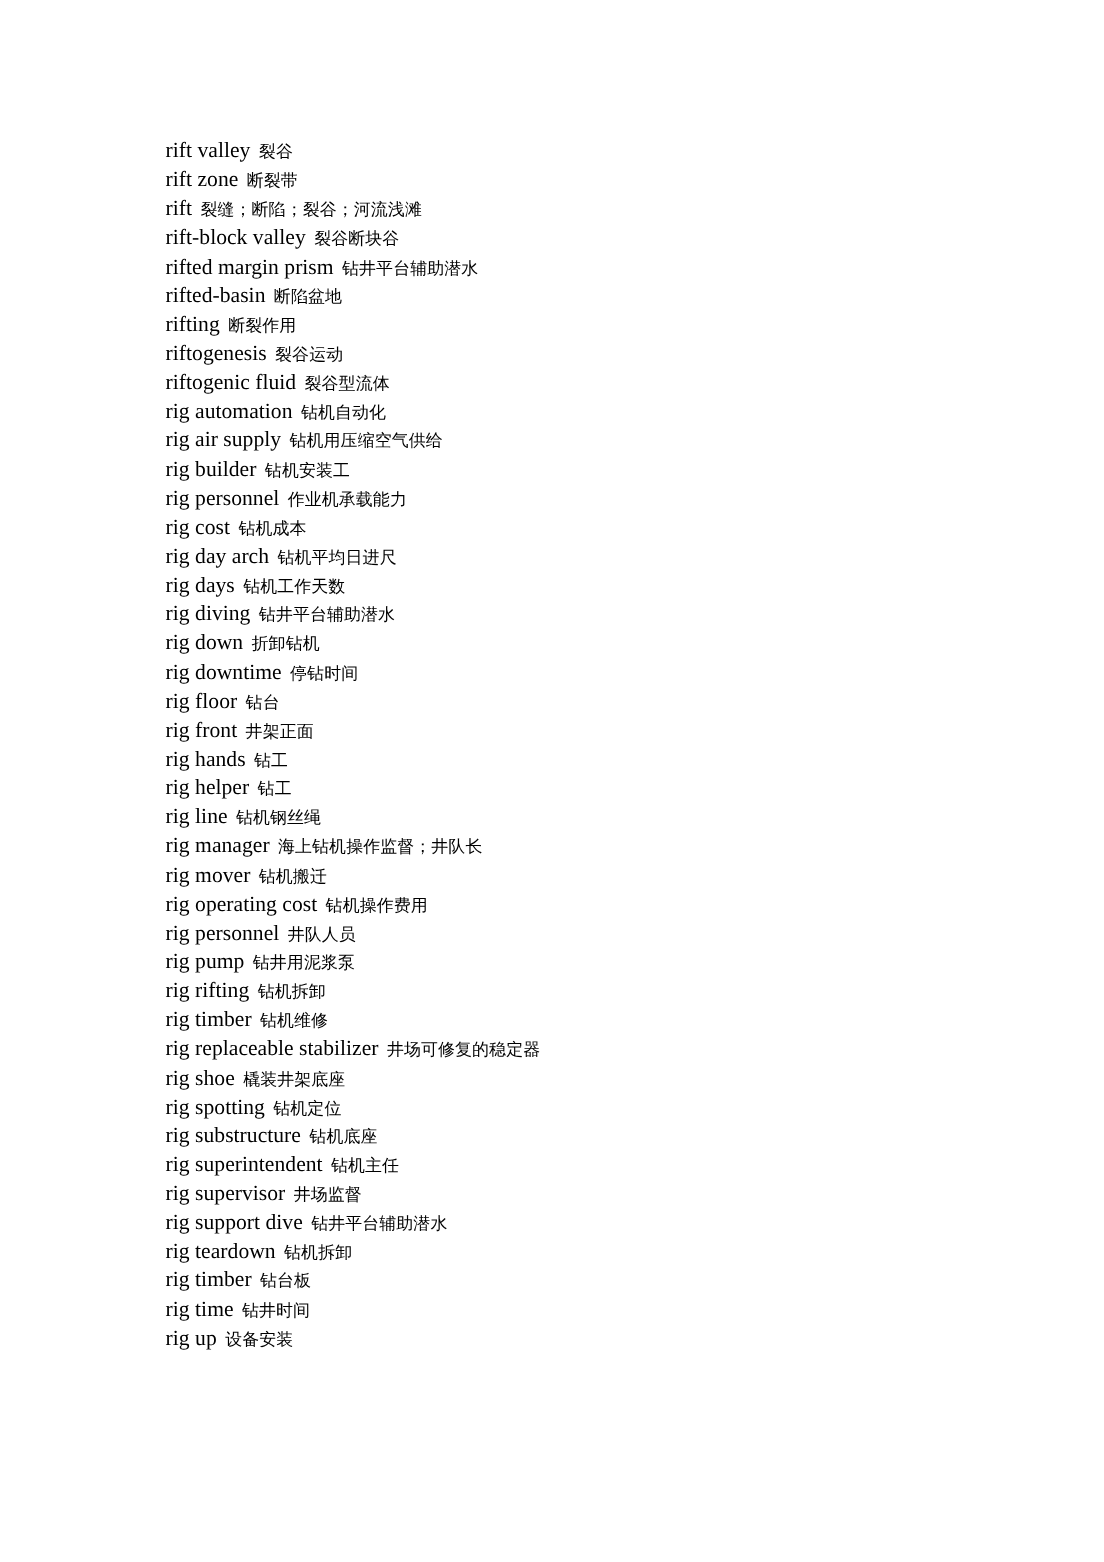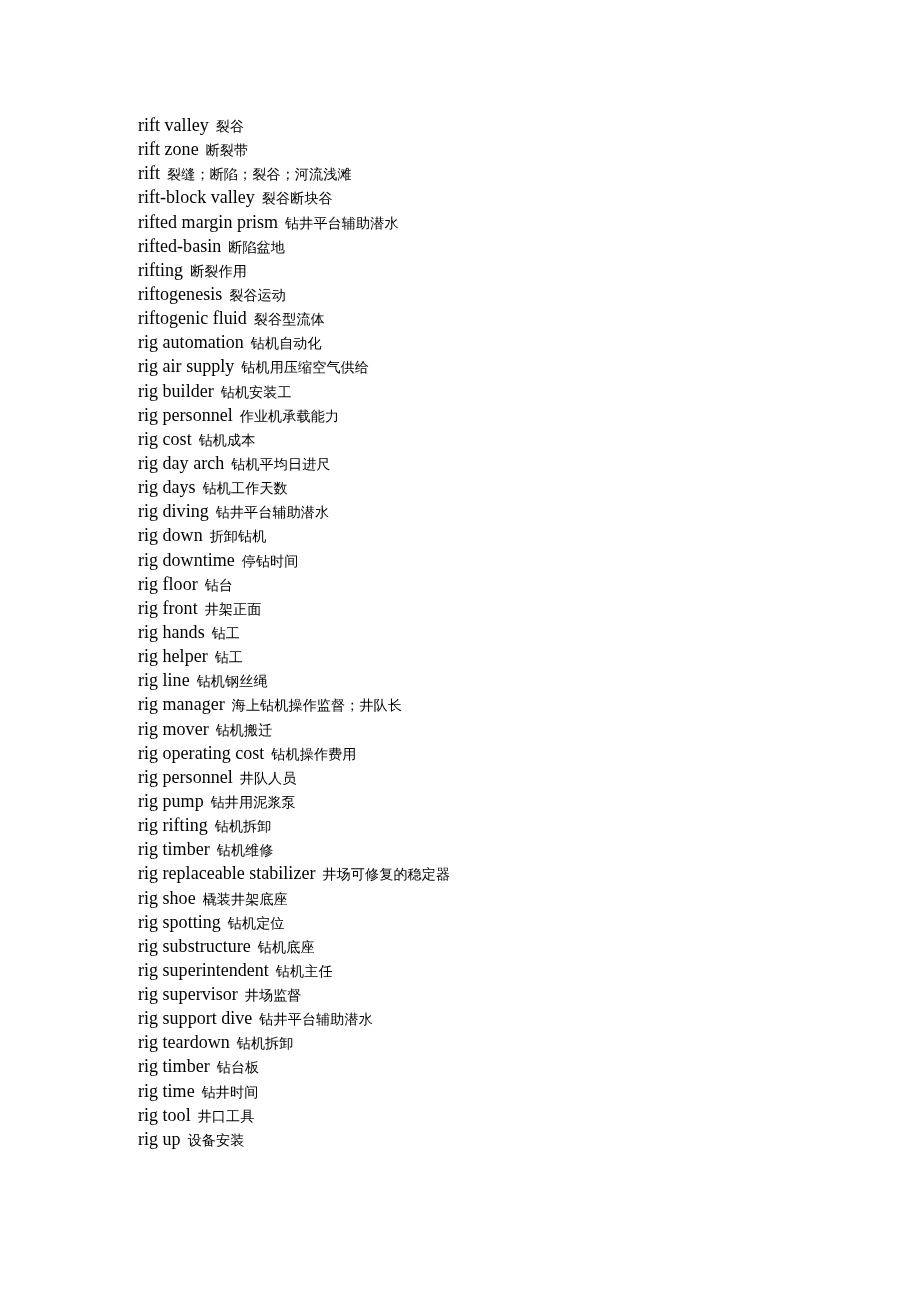--- a/index.html
+++ b/index.html
@@ -102,16 +102,15 @@
       <div class="entry"><span class="term">rig replaceable stabilizer</span><span class="gap"></span><span class="gloss">井场可修复的稳定器</span></div>
       <div class="entry"><span class="term">rig shoe</span><span class="gap"></span><span class="gloss">橇装井架底座</span></div>
       <div class="entry"><span class="term">rig spotting</span><span class="gap"></span><span class="gloss">钻机定位</span></div>
       <div class="entry"><span class="term">rig substructure</span><span class="gap"></span><span class="gloss">钻机底座</span></div>
       <div class="entry"><span class="term">rig superintendent</span><span class="gap"></span><span class="gloss">钻机主任</span></div>
       <div class="entry"><span class="term">rig supervisor</span><span class="gap"></span><span class="gloss">井场监督</span></div>
       <div class="entry"><span class="term">rig support dive</span><span class="gap"></span><span class="gloss">钻井平台辅助潜水</span></div>
       <div class="entry"><span class="term">rig teardown</span><span class="gap"></span><span class="gloss">钻机拆卸</span></div>
       <div class="entry"><span class="term">rig timber</span><span class="gap"></span><span class="gloss">钻台板</span></div>
       <div class="entry"><span class="term">rig time</span><span class="gap"></span><span class="gloss">钻井时间</span></div>
-      <div class="entry"><span class="term">rig tool</span><span class="gap"></span><span class="gloss">井口工具</span></div>
       <div class="entry"><span class="term">rig up</span><span class="gap"></span><span class="gloss">设备安装</span></div>
     </div>
 </div>
 
 </body></html>

